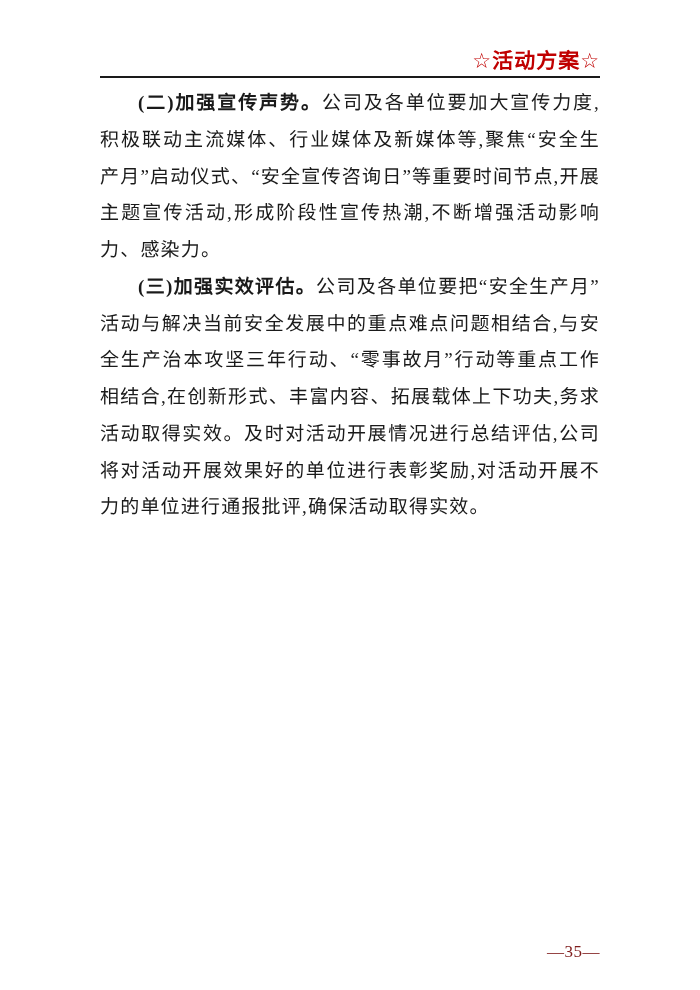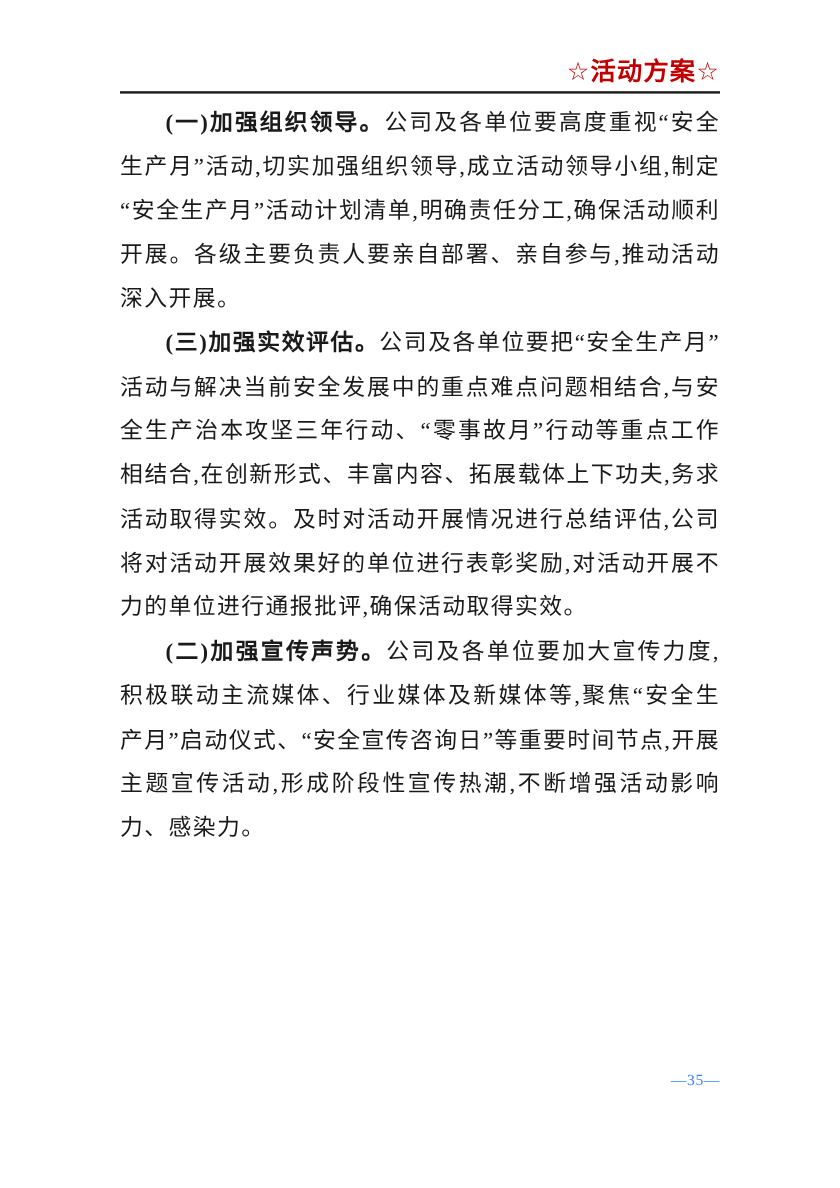--- a/index.html
+++ b/index.html
@@ -44,41 +44,40 @@
   }
   .para {
     margin: 0;
     text-indent: 2em;
   }
   .para .lead {
     font-weight: bold;
   }
   .footer {
     position: absolute;
-    top: 892px;
+    top: 942px;
     right: 100px;
-    font-size: 13px;
+    font-size: 17px;
     letter-spacing: 0.5px;
-    color: #3b82f6;
+    color: #7f1d1d;
   }
 </style>
 </head>
 <body>
 
 <div class="page">
   <div class="content">
 
     <div class="header">
       <div class="header-title">☆活动方案☆</div>
     </div>
 
     <div class="doc-body">
-      <p class="para"><span class="lead">(一)加强组织领导。</span><span>公司及各单位要高度重视“安全生产月”活动,切实加强组织领导,成立活动领导小组,制定“安全生产月”活动计划清单,明确责任分工,确保活动顺利开展。各级主要负责人要亲自部署、亲自参与,推动活动深入开展。</span></p>
+      <p class="para"><span class="lead">(二)加强宣传声势。</span><span>公司及各单位要加大宣传力度,积极联动主流媒体、行业媒体及新媒体等,聚焦“安全生产月”启动仪式、“安全宣传咨询日”等重要时间节点,开展主题宣传活动,形成阶段性宣传热潮,不断增强活动影响力、感染力。</span></p>
       <p class="para"><span class="lead">(三)加强实效评估。</span><span>公司及各单位要把“安全生产月”活动与解决当前安全发展中的重点难点问题相结合,与安全生产治本攻坚三年行动、“零事故月”行动等重点工作相结合,在创新形式、丰富内容、拓展载体上下功夫,务求活动取得实效。及时对活动开展情况进行总结评估,公司将对活动开展效果好的单位进行表彰奖励,对活动开展不力的单位进行通报批评,确保活动取得实效。</span></p>
-      <p class="para"><span class="lead">(二)加强宣传声势。</span><span>公司及各单位要加大宣传力度,积极联动主流媒体、行业媒体及新媒体等,聚焦“安全生产月”启动仪式、“安全宣传咨询日”等重要时间节点,开展主题宣传活动,形成阶段性宣传热潮,不断增强活动影响力、感染力。</span></p>
     </div>
 
   </div>
 
   <div class="footer">
     <span>—35—</span>
   </div>
 </div>
 
 </body></html>

